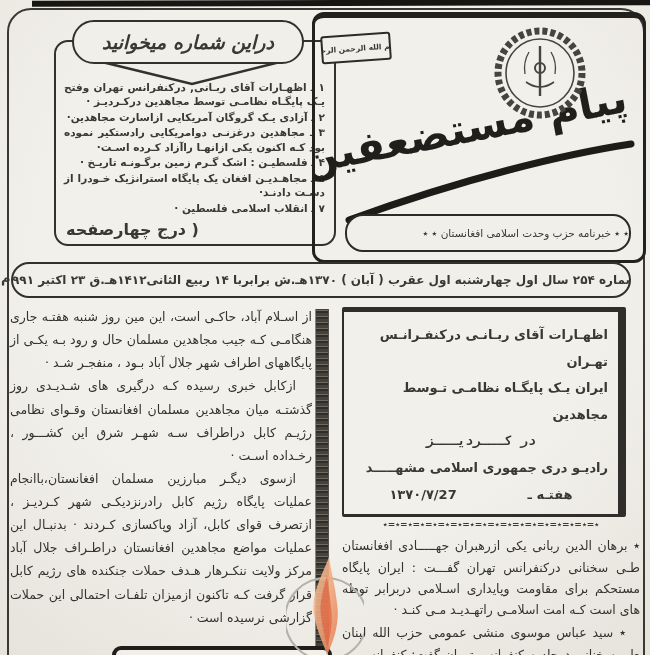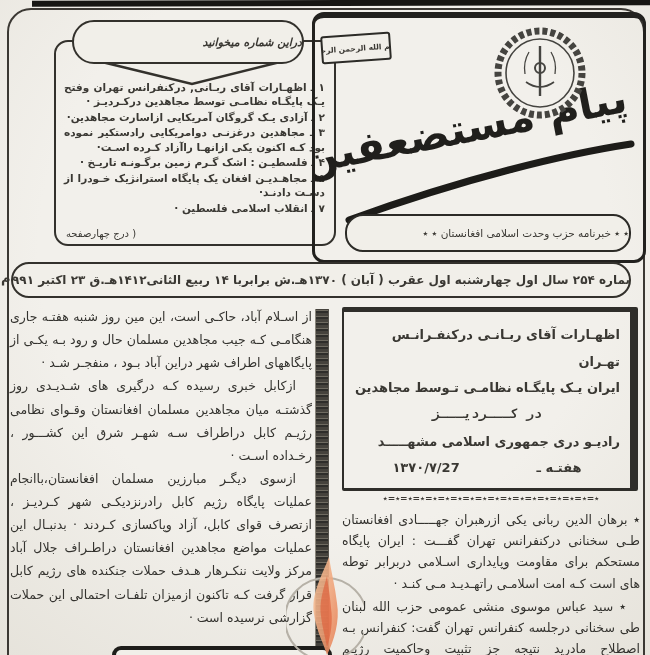--- a/index.html
+++ b/index.html
@@ -23,32 +23,32 @@
   }
 
   
   .toc-box{
     position:absolute;left:26px;top:40px;width:278px;height:202px;
     border:2px solid #33312c;border-radius:14px;background:transparent;margin-left:28px;
   }
   .toc-oval{
     position:absolute;left:72px;top:20px;width:228px;height:40px;
     border:2px solid #33312c;border-radius:22px;background:#f1efe9;z-index:3;
-    display:flex;align-items:center;
-    font-size:11px;font-weight:bold;font-style:italic;letter-spacing:1px;
+    display:flex;align-items:center;justify-content:center;
+    font-size:19px;font-weight:bold;font-style:italic;letter-spacing:1px;
   }
   .toc-arrow{position:absolute;left:96px;top:60px;width:190px;height:26px;z-index:2;}
   .toc-list{
     position:absolute;left:8px;right:9px;top:38px;bottom:20px;
     direction:rtl;text-align:justify;
     font-size:10.5px;font-weight:bold;line-height:1.38;
   }
   .toc-item{margin-bottom:1px;}
   .toc-footer{
-    position:absolute;left:10px;bottom:5px;font-size:10px;font-weight:normal;
+    position:absolute;left:10px;bottom:5px;font-size:16px;font-weight:bold;
   }
 
   
   .masthead{
     position:absolute;left:312px;top:12px;width:328px;height:242px;
     border:3px solid #22211e;border-top-width:6px;border-radius:12px;
     overflow:hidden;
   }
   .bismillah{
     position:absolute;left:6px;top:16px;width:66px;height:24px;
@@ -96,21 +96,21 @@
     position:absolute;left:315px;top:309px;width:14px;height:346px;
     background:repeating-linear-gradient(0deg,#2e2d2a 0 2px,#6f6b61 2px 3px,#45423c 3px 6px);
     border-left:1px solid #8a867c;border-right:1px solid #55524b;
     box-sizing:border-box;
   }
 
   .col-right{position:absolute;left:342px;top:307px;width:298px;}
   .headline-box{
     border-style:solid;border-color:#2f2e2a;
     border-width:5px 8px 3px 2px;border-radius:2px;
-    padding:10px 10px 6px;margin-right:2px;
+    padding:10px 10px 6px;margin-right:14px;
     direction:rtl;font-size:13px;font-weight:bold;line-height:2.05;
     text-align:right;
   }
   .headline-line{display:block;}
   .headline-center{text-align:center;font-family:Liberation Mono, monospace;}
   .headline-row{display:flex;direction:rtl;justify-content:space-around;}
   .star-divider{
     margin:2px 0 6px;text-align:center;font-size:9px;letter-spacing:1.5px;
     white-space:nowrap;overflow:hidden;font-weight:bold;
   }
@@ -175,21 +175,21 @@
       <span>٭ ٭  خبرنامه حزب وحدت اسلامی افغانستان  ٭ ٭</span>
     </div>
   </div>
 
   <div class="date-bar">
     <span>شماره ۲۵۴ سال اول چهارشنبه اول عقرب ( آبان ) ۱۳۷۰هـ.ش برابربا ۱۴ ربیع الثانی۱۴۱۲هـ.ق ۲۳ اکتبر ۱۹۹۱</span>
   </div>
   <div class="date-suffix">م</div>
 
   <div class="col-left">
-    <p>از اسـلام آباد، حاکـی است، این مین روز شنبه هفتـه جاری هنگامـی کـه جیب مجاهدین مسلمان حال و رود بـه یکـی از پایگاههای اطراف شهر دراین آباد بـود ، منفجـر شـد ·</p>
+    <p>از اسـلام آباد، حاکـی است، این مین روز شنبه هفتـه جاری هنگامـی کـه جیب مجاهدین مسلمان حال و رود بـه یکـی از پایگاههای اطراف شهر جلال آباد بـود ، منفجـر شـد ·</p>
     <p>ازکابل خبری رسیده کـه درگیری های شـدیـدی روز گذشتـه میان مجاهدین مسلمان افغانستان وقـوای نظامی رژیـم کابل دراطراف سـه شهـر شرق این کشـــور ، رخـداده اسـت ·</p>
     <p>ازسوی دیگـر مبارزین مسلمان افغانستان،باانجام عملیات پایگاه رژیم کابل رادرنزدیکـی شهر کـردیـز ، ازتصرف قوای کابل، آزاد وپاکسازی کـردند · بدنبـال این عملیات مواضع مجاهدین افغانستان دراطـراف جلال آباد مرکز ولایت ننکـرهار هـدف حملات جنکنده های رژیم کابل قرار گرفت کـه تاکنون ازمیزان تلفـات احتمالی این حملات گزارشی نرسیده است ·</p>
   </div>
 
   <div class="col-divider"></div>
 
   <div class="col-right">
     <div class="headline-box">
       <span class="headline-line">اظهـارات آقای ربـانـی درکنفـرانـس تهـران</span>
       <span class="headline-line">ایران یـک پایگـاه نظامـی تـوسط مجاهدین</span>

